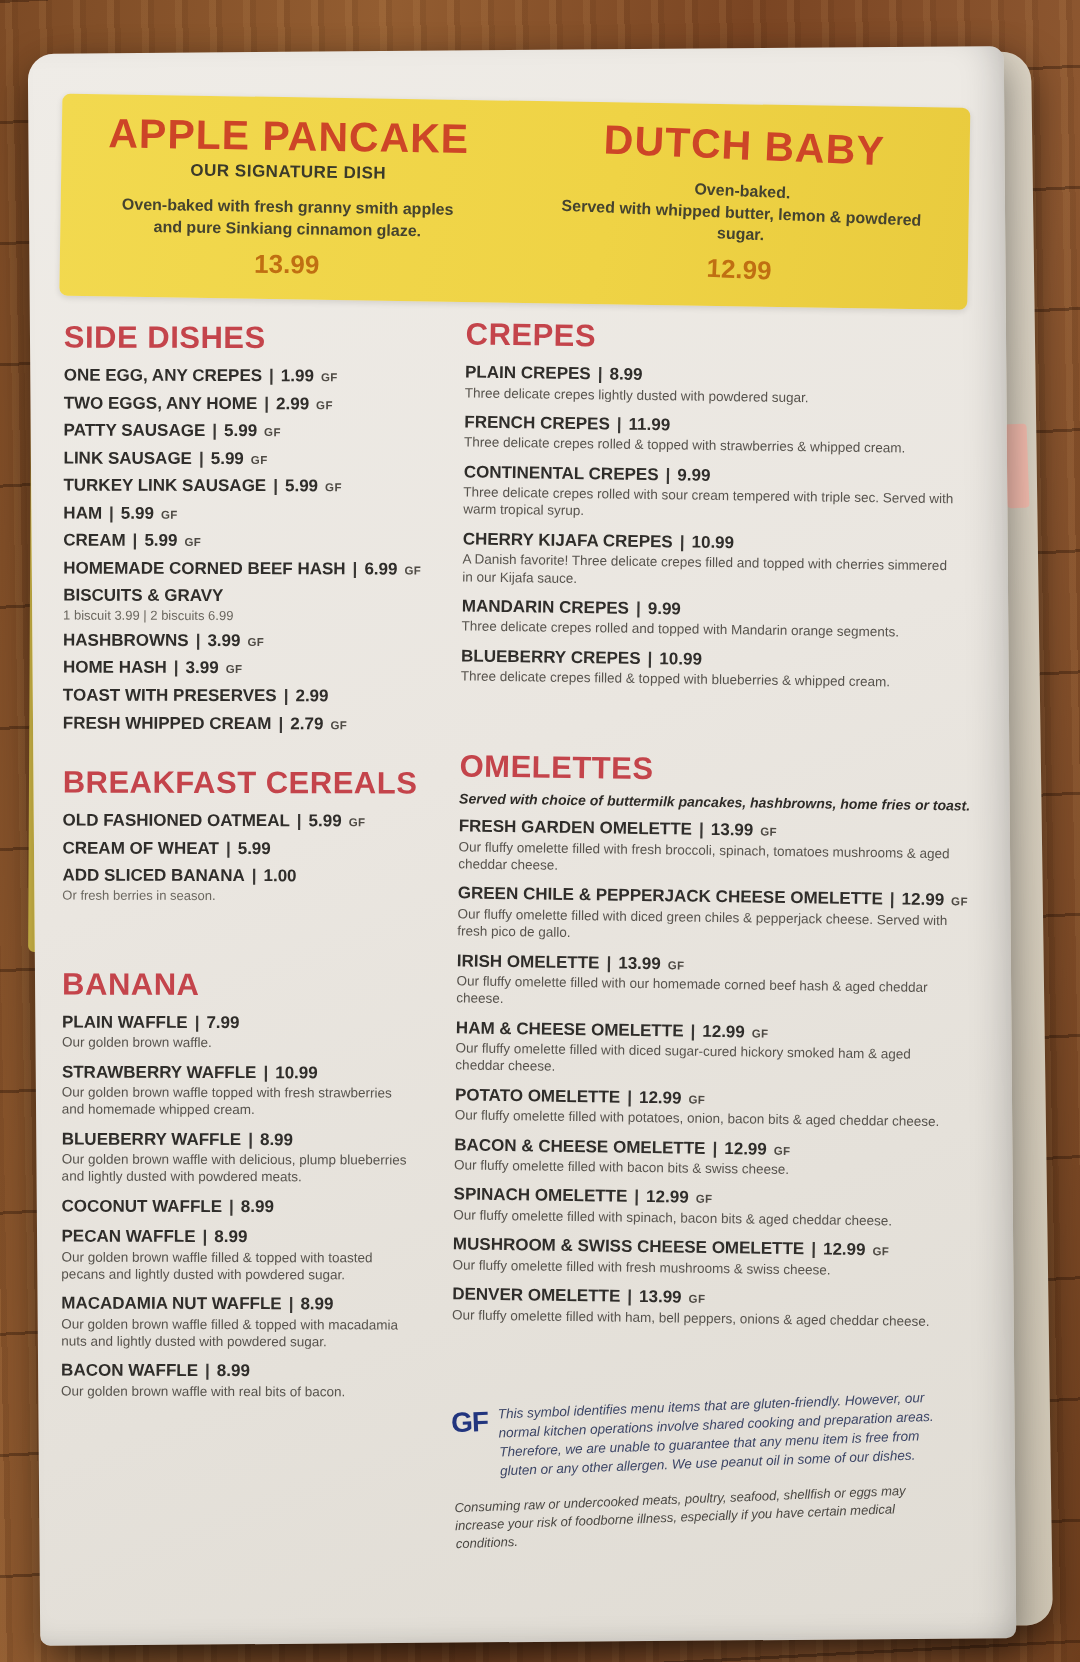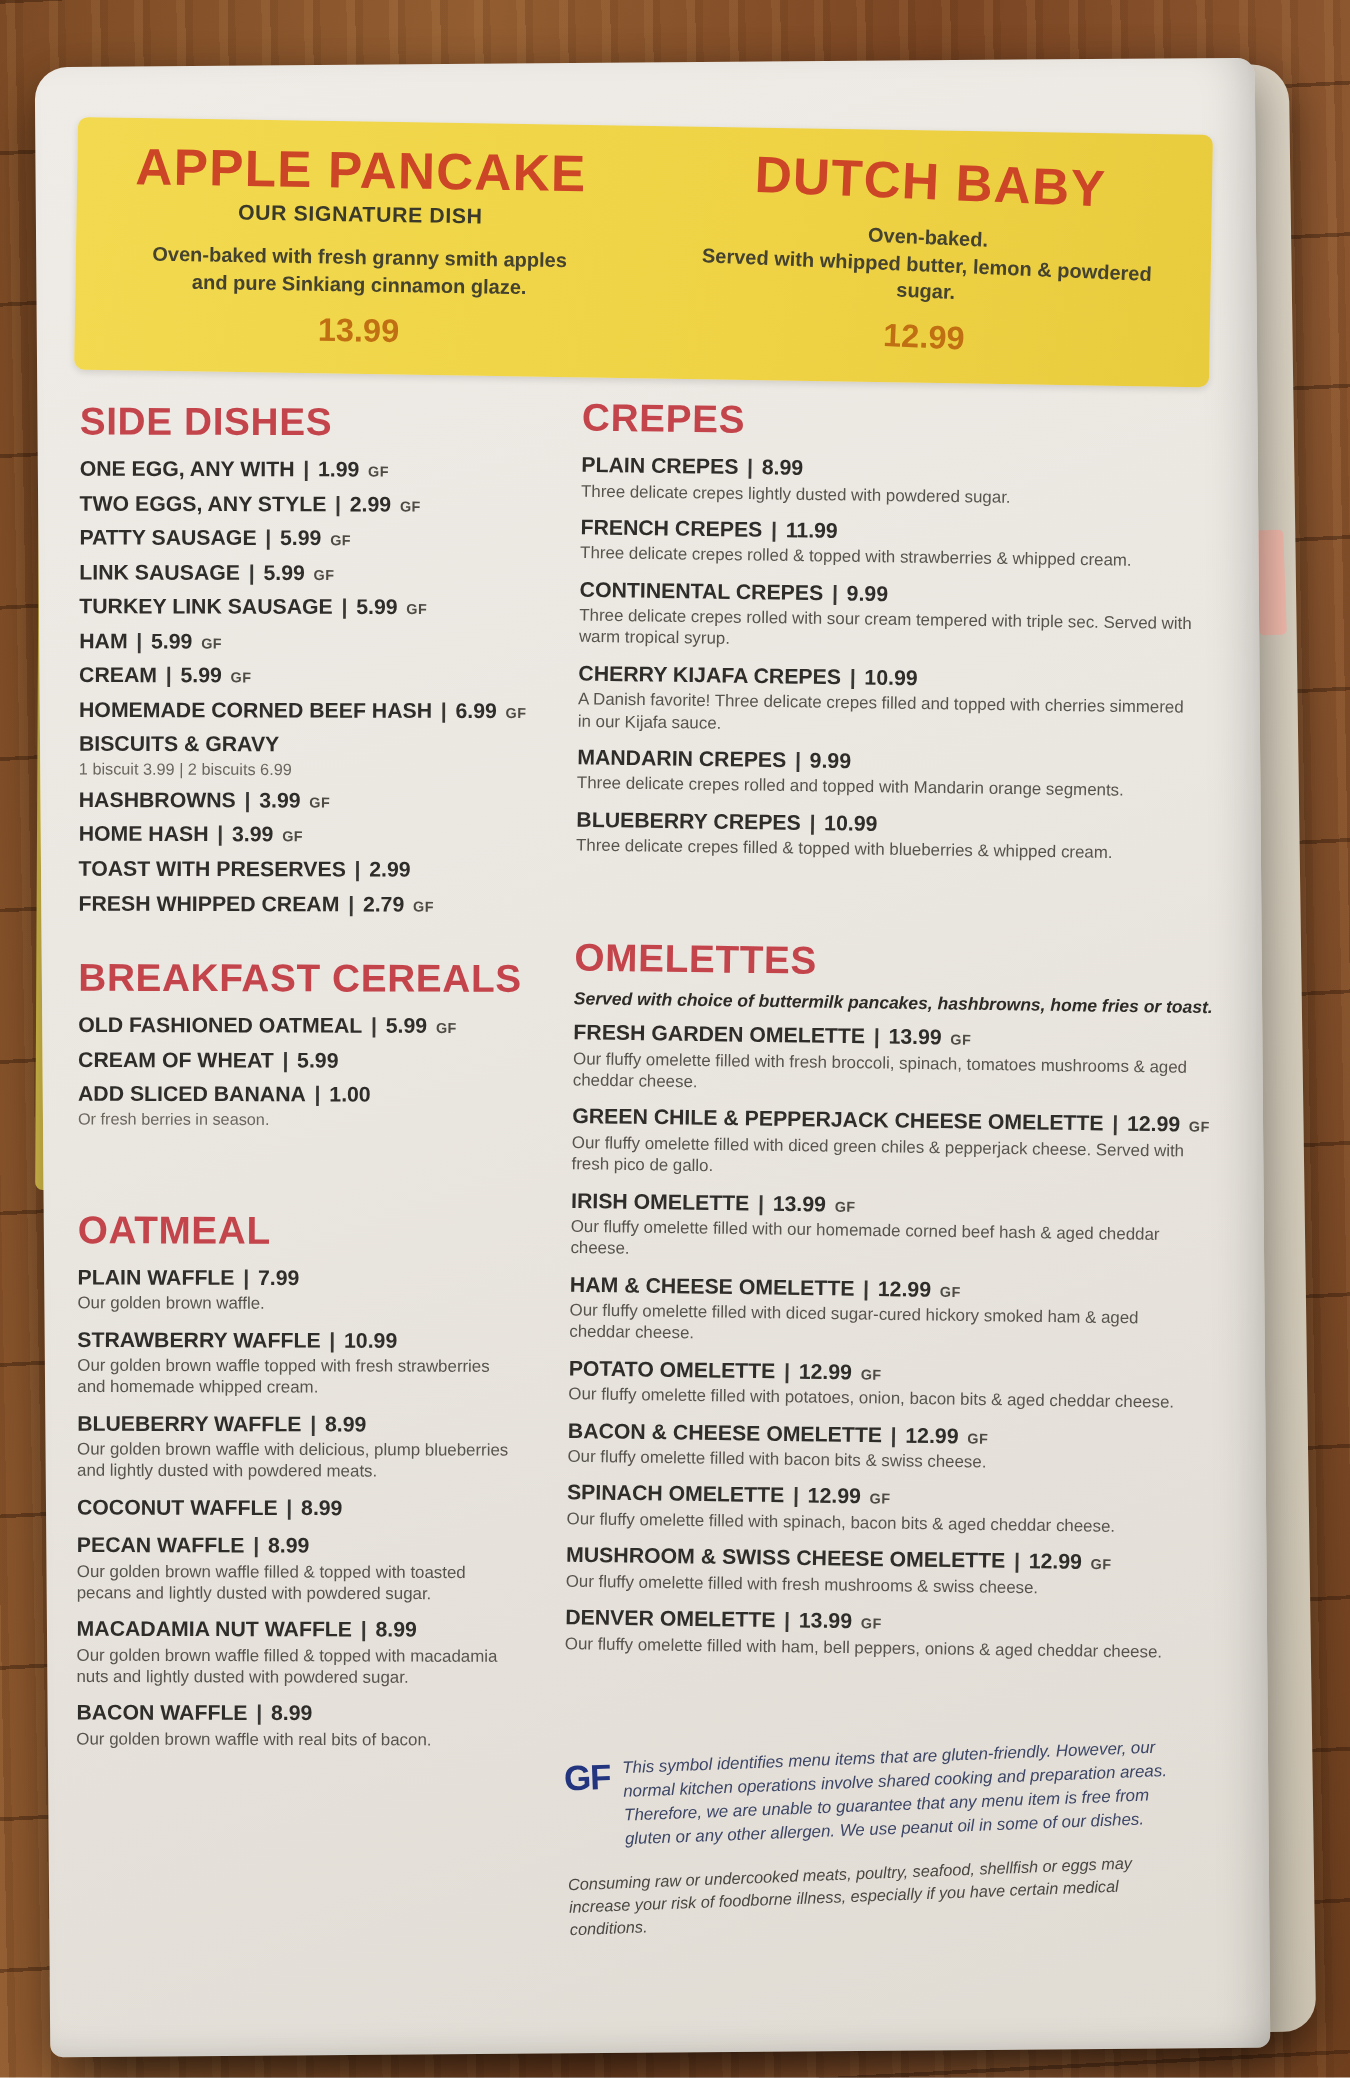--- a/index.html
+++ b/index.html
@@ -105,24 +105,24 @@
           <div class="banner-price">12.99</div>
         </div>
       </div>
     </div>
 
     <div class="columns">
       <div id="left-col">
           <section class="menu-section sec-side_dishes">
             <h2 class="section-title">SIDE DISHES</h2>
             <div class="menu-item">
-              <div class="item-line"><span class="item-name">ONE EGG, ANY WITH</span><span class="item-sep">|</span><span class="item-price">1.99</span><span class="gf-tag">GF</span></div>
-            </div>
-            <div class="menu-item">
-              <div class="item-line"><span class="item-name">TWO EGGS, ANY STYLE</span><span class="item-sep">|</span><span class="item-price">2.99</span><span class="gf-tag">GF</span></div>
+              <div class="item-line"><span class="item-name">ONE EGG, ANY CREPES</span><span class="item-sep">|</span><span class="item-price">1.99</span><span class="gf-tag">GF</span></div>
+            </div>
+            <div class="menu-item">
+              <div class="item-line"><span class="item-name">TWO EGGS, ANY HOME</span><span class="item-sep">|</span><span class="item-price">2.99</span><span class="gf-tag">GF</span></div>
             </div>
             <div class="menu-item">
               <div class="item-line"><span class="item-name">PATTY SAUSAGE</span><span class="item-sep">|</span><span class="item-price">5.99</span><span class="gf-tag">GF</span></div>
             </div>
             <div class="menu-item">
               <div class="item-line"><span class="item-name">LINK SAUSAGE</span><span class="item-sep">|</span><span class="item-price">5.99</span><span class="gf-tag">GF</span></div>
             </div>
             <div class="menu-item">
               <div class="item-line"><span class="item-name">TURKEY LINK SAUSAGE</span><span class="item-sep">|</span><span class="item-price">5.99</span><span class="gf-tag">GF</span></div>
             </div>
@@ -159,21 +159,21 @@
             </div>
             <div class="menu-item">
               <div class="item-line"><span class="item-name">CREAM OF WHEAT</span><span class="item-sep">|</span><span class="item-price">5.99</span></div>
             </div>
             <div class="menu-item">
               <div class="item-line"><span class="item-name">ADD SLICED BANANA</span><span class="item-sep">|</span><span class="item-price">1.00</span></div>
               <div class="item-sub">Or fresh berries in season.</div>
             </div>
           </section>
           <section class="menu-section sec-waffles">
-            <h2 class="section-title">OATMEAL</h2>
+            <h2 class="section-title">BANANA</h2>
             <div class="menu-item">
               <div class="item-line"><span class="item-name">PLAIN WAFFLE</span><span class="item-sep">|</span><span class="item-price">7.99</span></div>
               <p class="item-desc">Our golden brown waffle.</p>
             </div>
             <div class="menu-item">
               <div class="item-line"><span class="item-name">STRAWBERRY WAFFLE</span><span class="item-sep">|</span><span class="item-price">10.99</span></div>
               <p class="item-desc">Our golden brown waffle topped with fresh strawberries and homemade whipped cream.</p>
             </div>
             <div class="menu-item">
               <div class="item-line"><span class="item-name">BLUEBERRY WAFFLE</span><span class="item-sep">|</span><span class="item-price">8.99</span></div>

